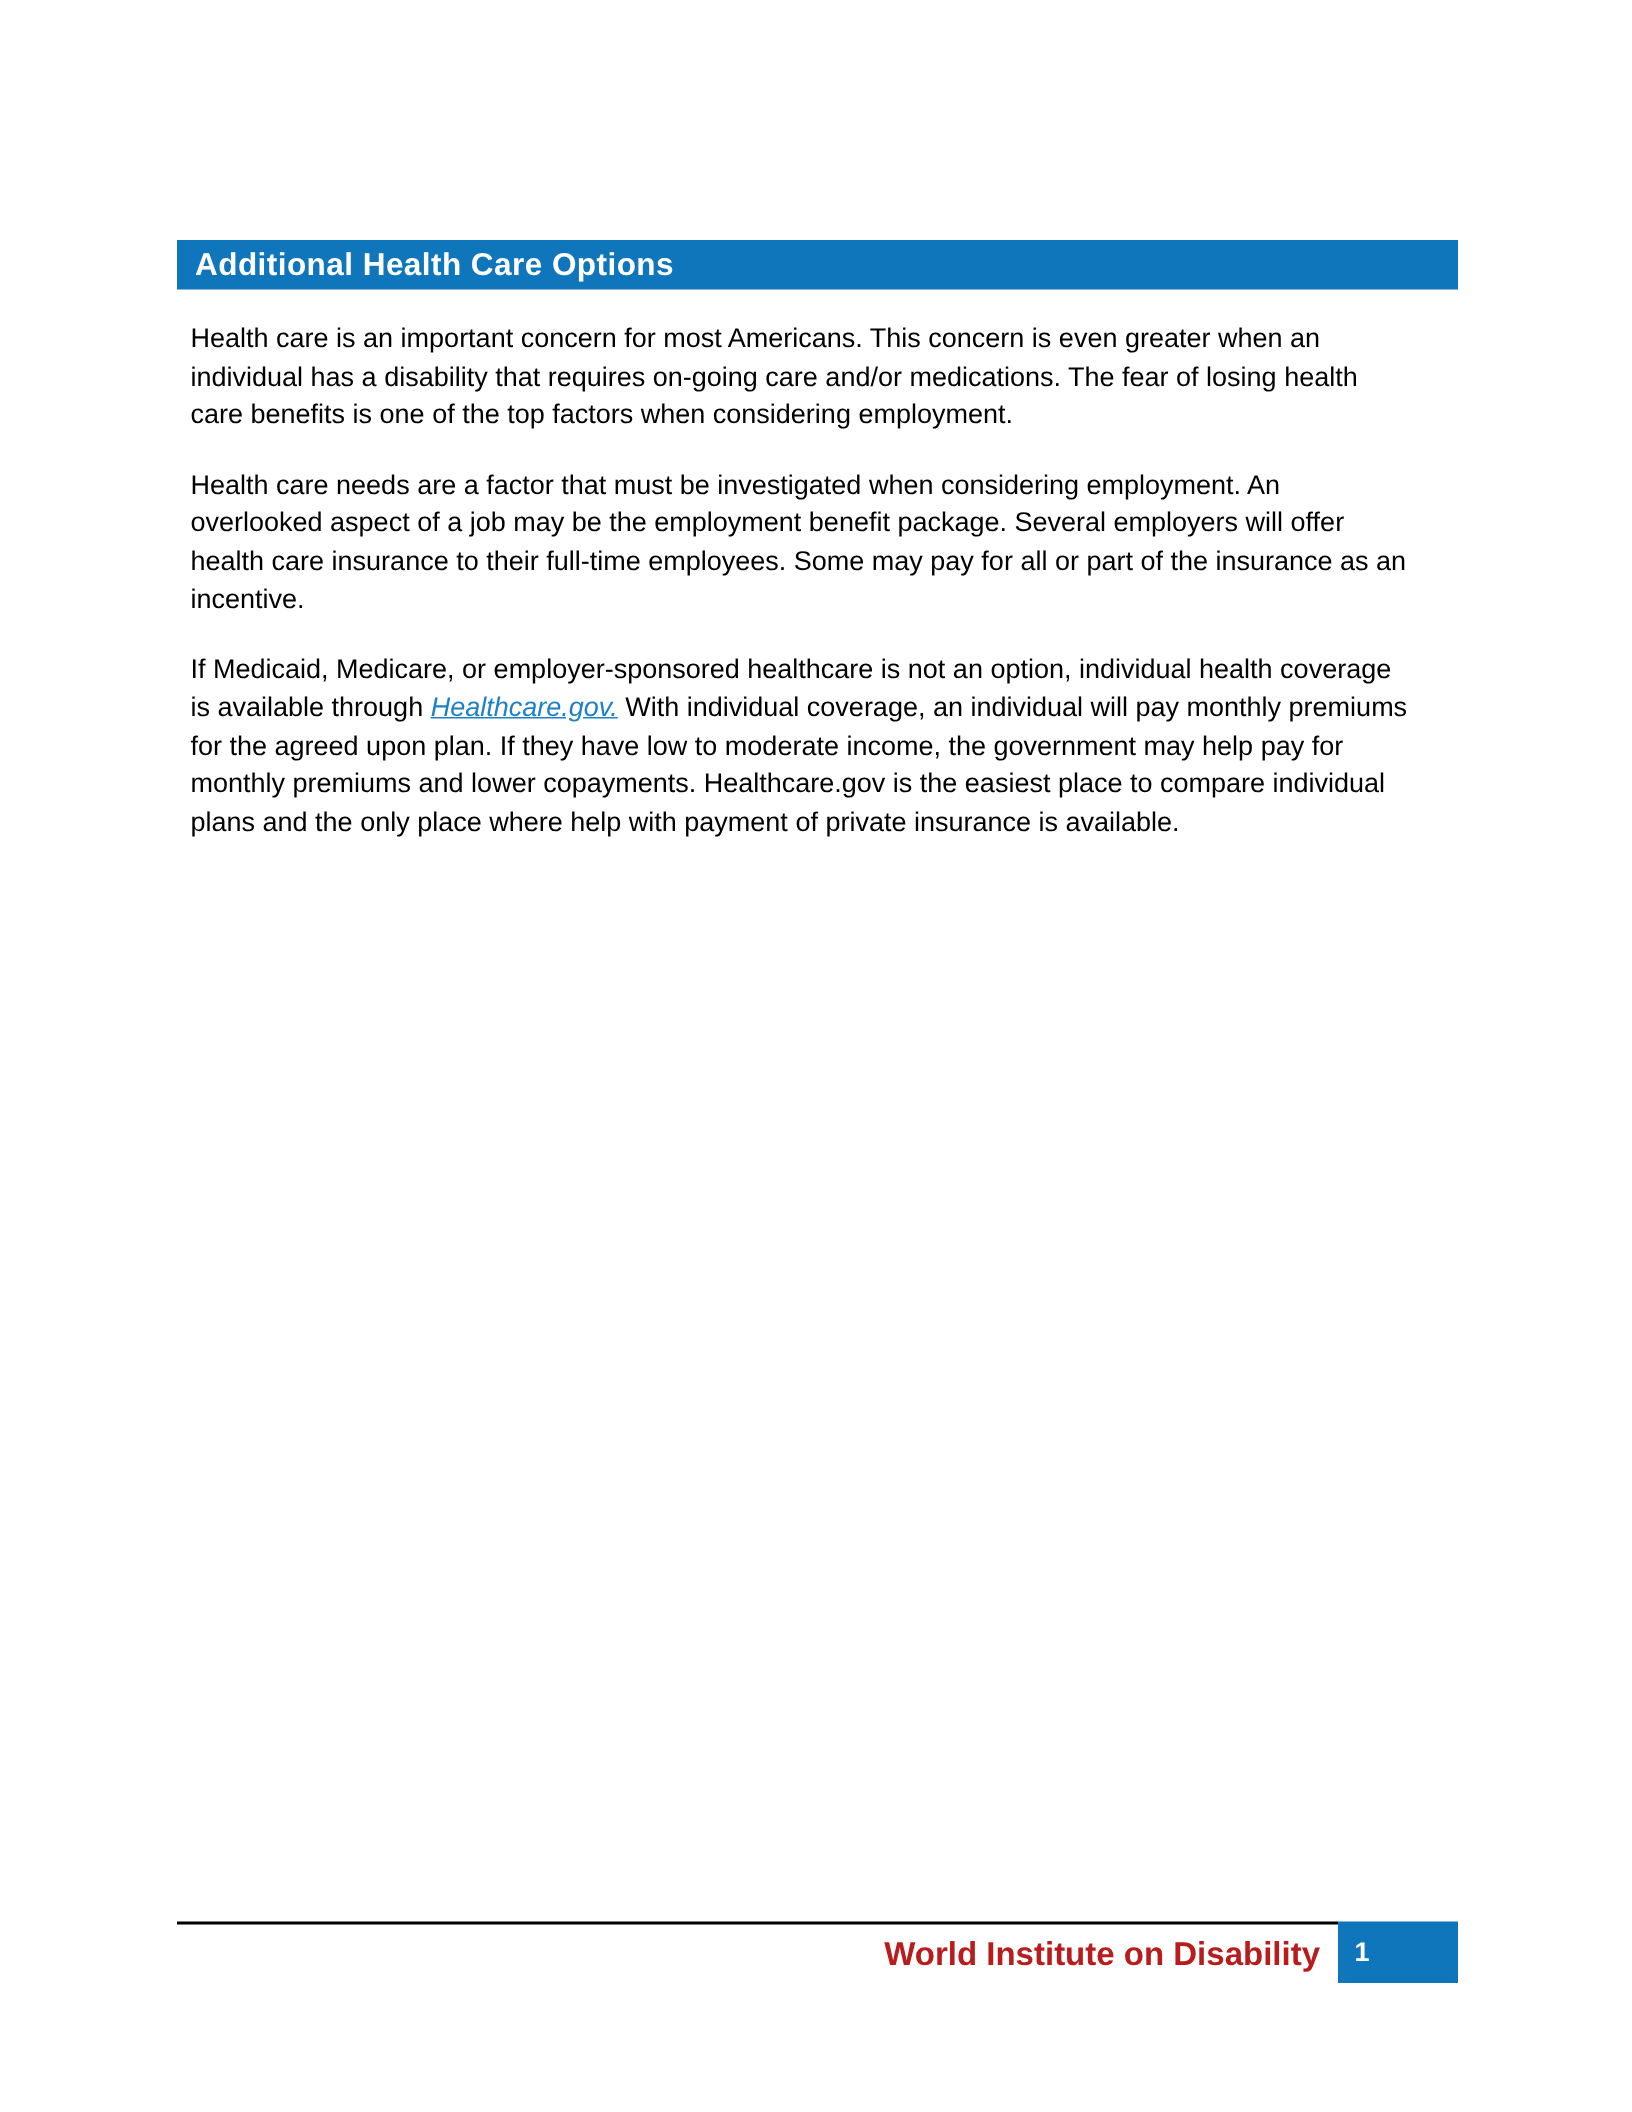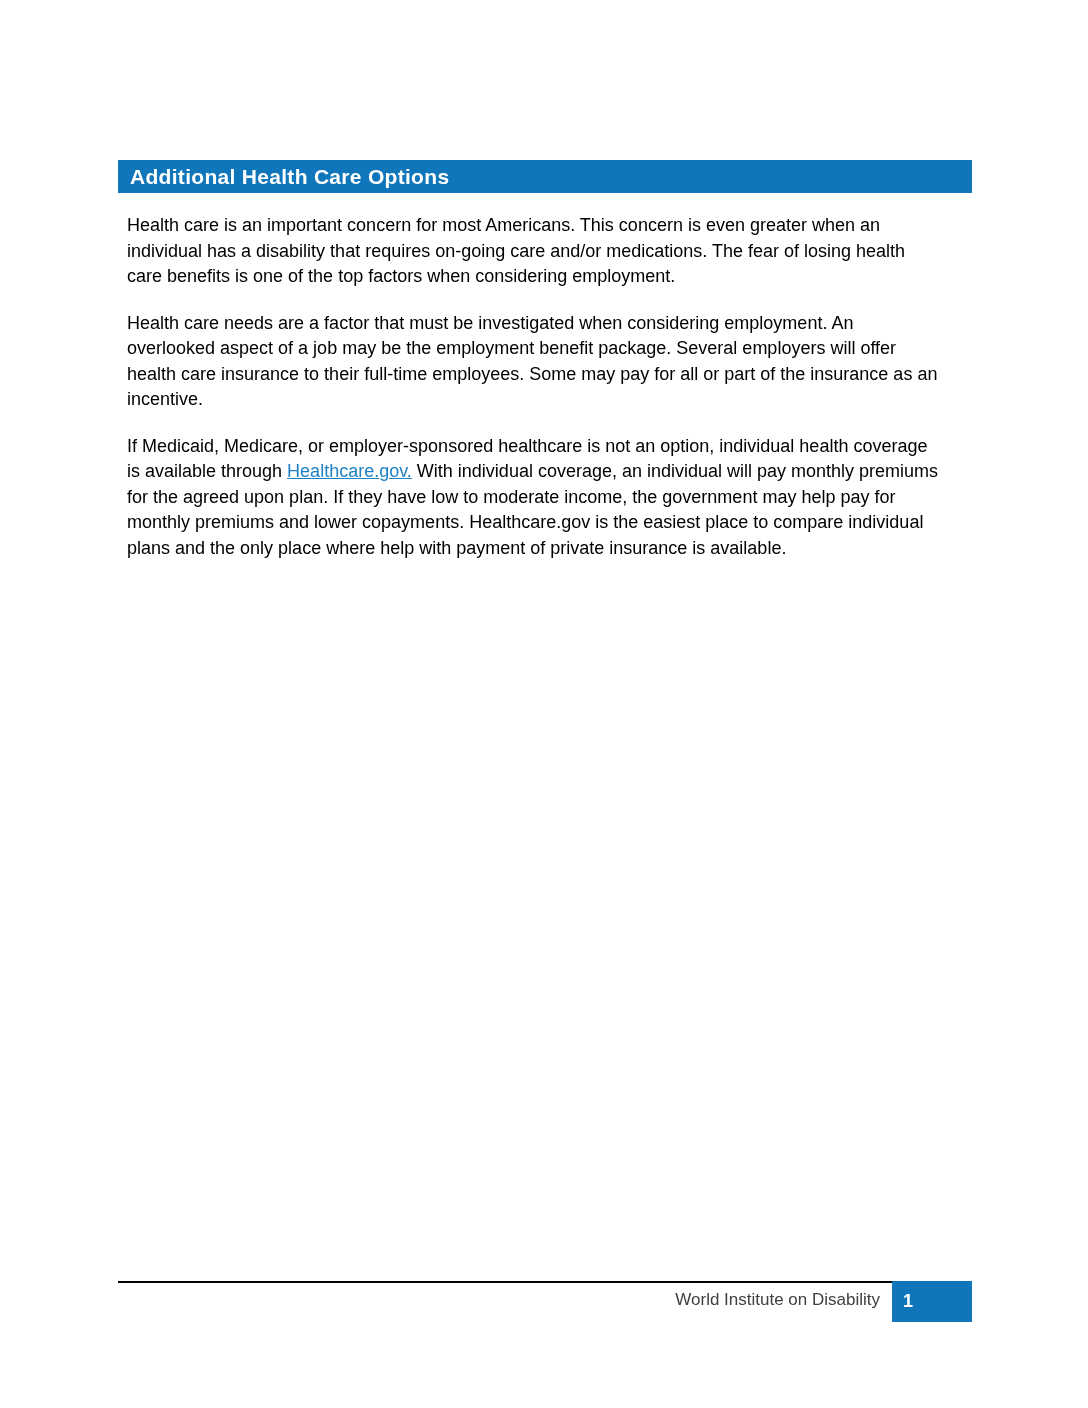--- a/index.html
+++ b/index.html
@@ -38,40 +38,41 @@
     margin-left: 9px;
     font-size: 18px;
     line-height: 25.5px;
     margin-bottom: 21px;
     color: #000000;
   }
   .link {
     color: #1E81C4;
     text-decoration: underline;
     cursor: pointer;
+    font-style: italic;
   }
   .footer {
     position: absolute;
     top: 1281px;
     left: 118px;
     width: 854px;
     display: flex;
     align-items: flex-start;
   }
   .footer-left {
     flex: 1;
     border-top: 2px solid #000000;
     text-align: right;
     padding-top: 7px;
     padding-right: 12px;
   }
   .footer-org {
-    font-size: 17px;
-    font-weight: normal;
-    color: #404040;
+    font-size: 22px;
+    font-weight: bold;
+    color: #b91c1c;
   }
   .page-number-box {
     width: 80px;
     height: 41px;
     background: #0F76BC;
     display: flex;
     align-items: center;
     padding-left: 11px;
   }
   .page-number-box span {

